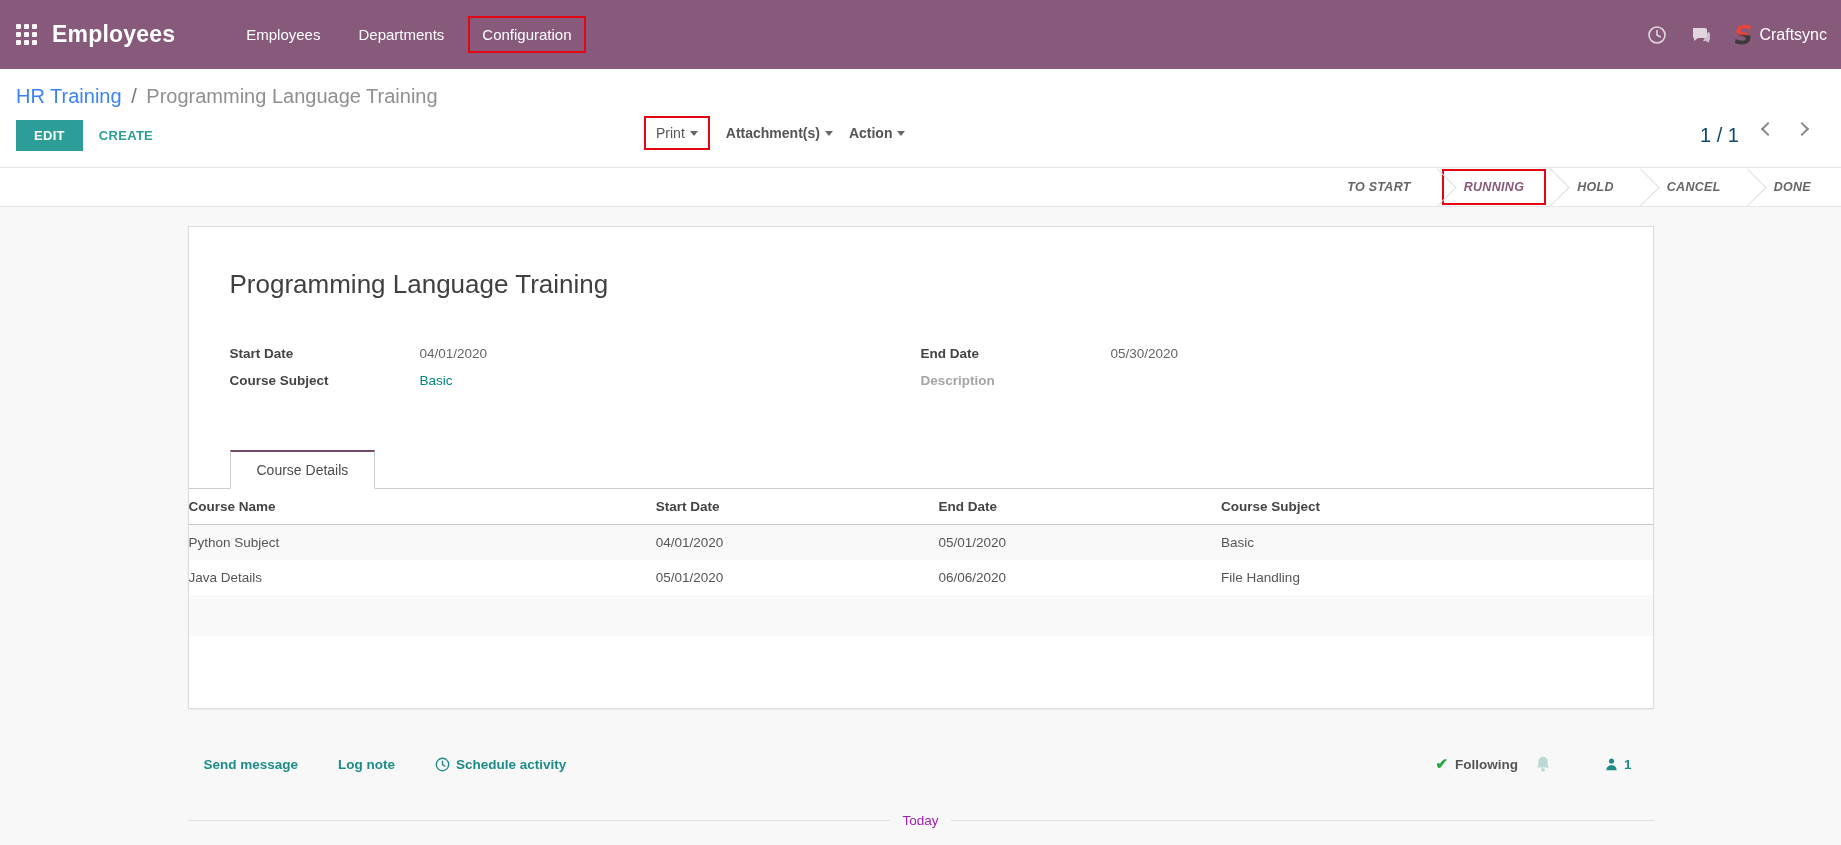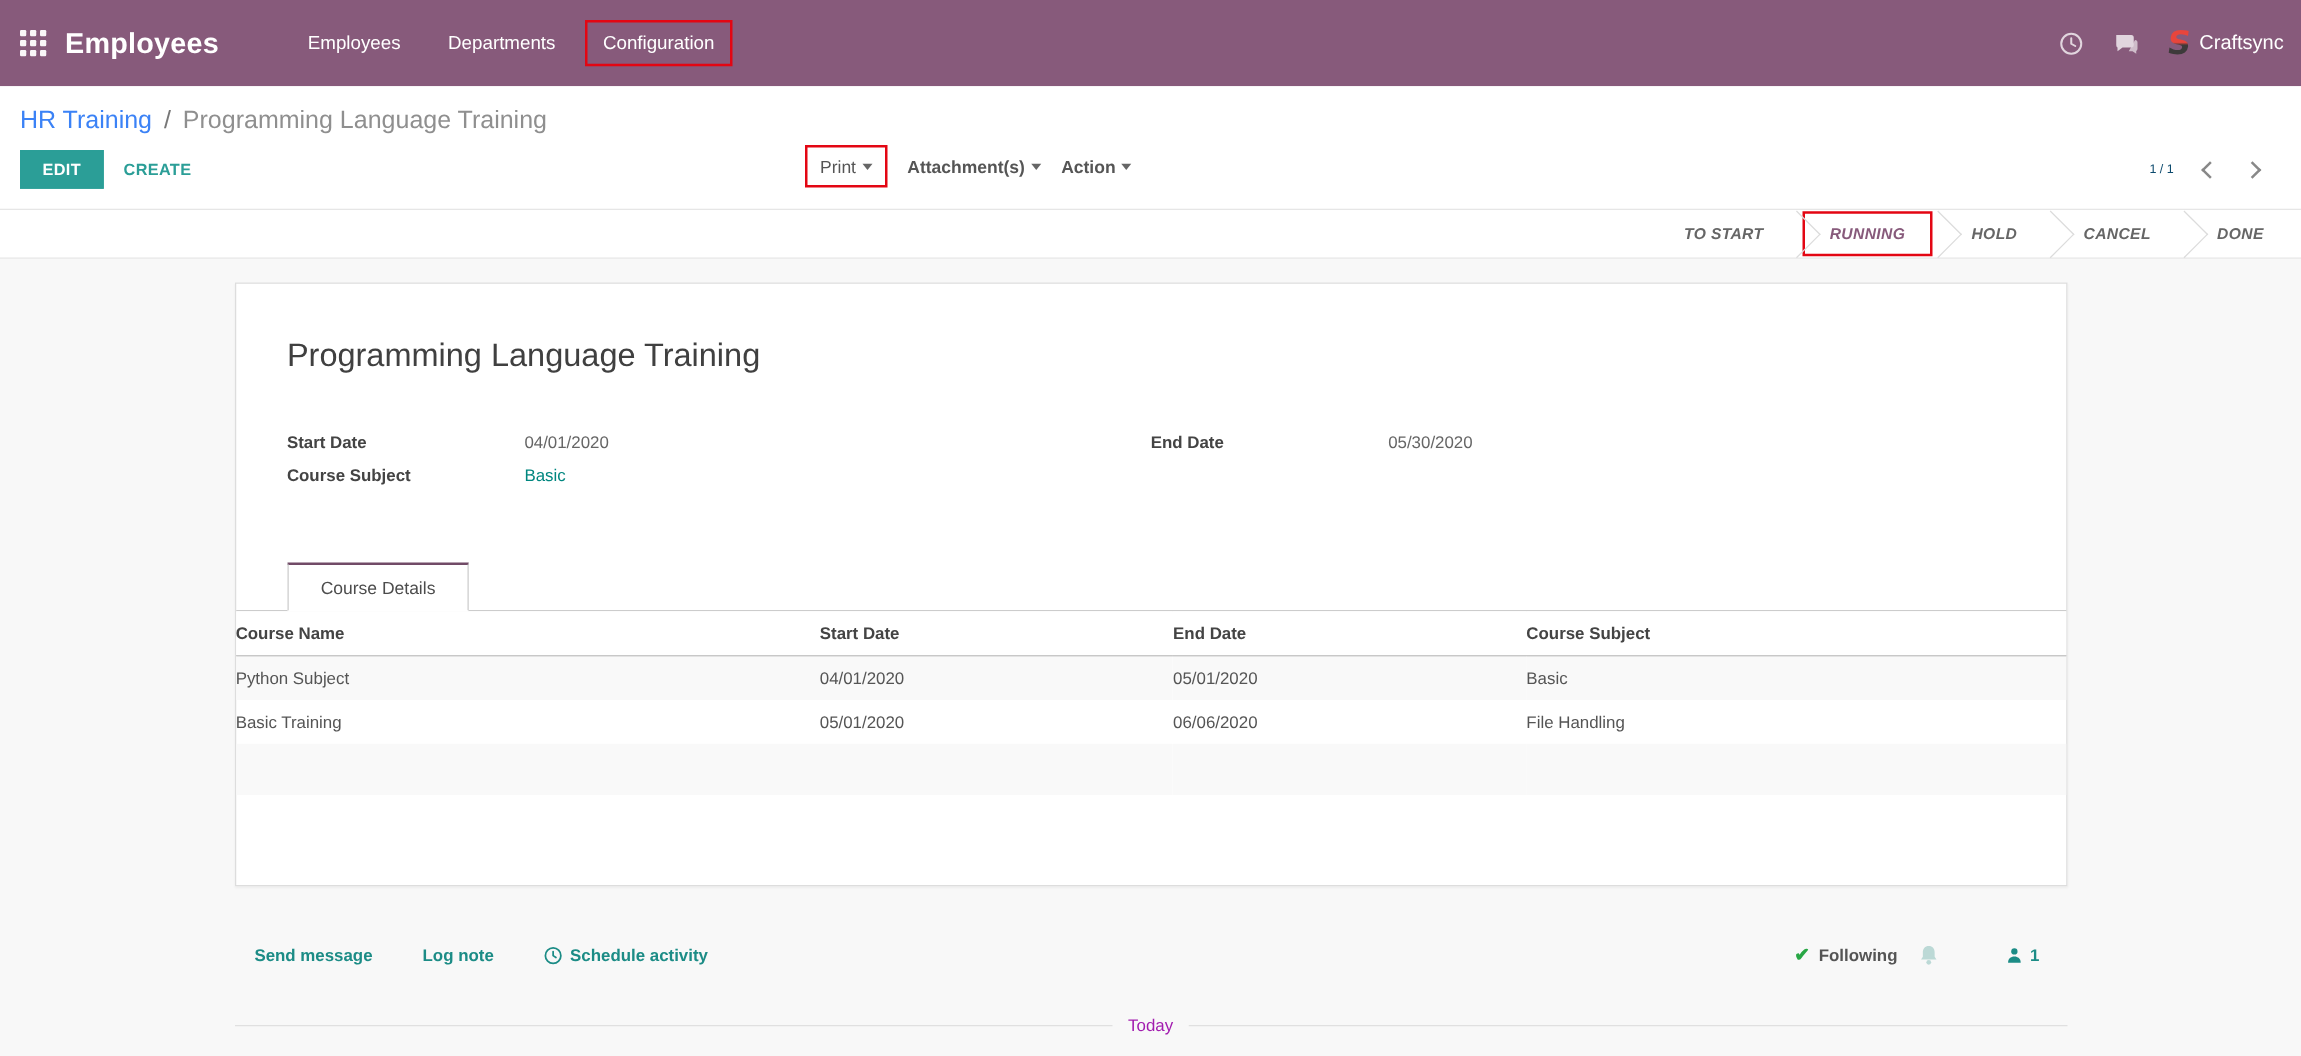--- a/index.html
+++ b/index.html
@@ -30,21 +30,21 @@
   .bc-current { color: #8f8f8f; }
   .control-row { position: relative; display: flex; align-items: center; padding: 10px 16px 16px; }
   .btn-edit { background: #2b9e97; color: #fff; border: 1px solid #2b9e97; font-size: 13px; font-weight: bold;
               padding: 7px 17px; letter-spacing: .3px; cursor: pointer; font-family: inherit; }
   .btn-create { background: none; border: none; color: #2b9e97; font-size: 13px; font-weight: bold;
                 margin-left: 16px; letter-spacing: .3px; cursor: pointer; font-family: inherit; }
   .doc-actions { position: absolute; left: 644px; top: 6px; display: flex; align-items: center; gap: 16px; font-size: 14px; color: #555; }
   .dd { display: flex; align-items: center; gap: 5px; cursor: pointer; white-space: nowrap; }
   .print-wrap { border: 2px solid #e30613; padding: 7px 10px; }
   .caret { width: 0; height: 0; border-left: 4px solid transparent; border-right: 4px solid transparent; border-top: 5px solid #666; display: inline-block; }
-  .pager { margin-left: auto; display: flex; align-items: flex-end; gap: 24px; padding-right: 18px; color: #0c4a6e; font-size: 10px; }
+  .pager { margin-left: auto; display: flex; align-items: flex-start; gap: 24px; padding-right: 18px; color: #0c4a6e; font-size: 20px; }
   .pg-chev { width: 10px; height: 10px; border-left: 2px solid #888; border-bottom: 2px solid #888; display: inline-block; cursor: pointer; }
   .pg-prev { transform: rotate(45deg); }
   .pg-next { transform: rotate(225deg); }
 
   
   .statusbar { height: 40px; background: #fff; border-top: 1px solid #e6e6e6; border-bottom: 1px solid #e6e6e6;
                display: flex; justify-content: flex-end; align-items: center; padding-right: 8px; font-style: italic; }
   .status { display: flex; align-items: center; height: 38px; padding: 0 22px; font-size: 12.5px; font-weight: bold;
             color: #666; letter-spacing: .3px; cursor: pointer; white-space: nowrap; }
   .status.active { color: #875A7B; }
@@ -186,20 +186,24 @@
         <div class="field-row">
           <span class="f-label">Course Subject</span>
           <span class="f-value link">Basic</span>
         </div>
       </div>
       <div class="fg-col">
         <div class="field-row">
           <span class="f-label">End Date</span>
           <span class="f-value">05/30/2020</span>
         </div>
+        <div class="field-row">
+          <span class="f-label muted">Description</span>
+          <span class="f-value"></span>
+        </div>
       </div>
     </div>
 
     <div class="tab-strip">
       <span class="tab">Course Details</span>
     </div>
 
     <table class="o-list">
       <colgroup>
           <col class="c1">
@@ -216,21 +220,21 @@
         </tr>
       </thead>
       <tbody>
         <tr class="odd data-row">
           <td>Python Subject</td>
           <td>04/01/2020</td>
           <td>05/01/2020</td>
           <td>Basic</td>
         </tr>
         <tr class="data-row">
-          <td>Basic Training</td>
+          <td>Java Details</td>
           <td>05/01/2020</td>
           <td>06/06/2020</td>
           <td>File Handling</td>
         </tr>
         <tr class="odd empty-row">
           <td></td>
             <td></td>
             <td></td>
             <td></td>
         </tr>

